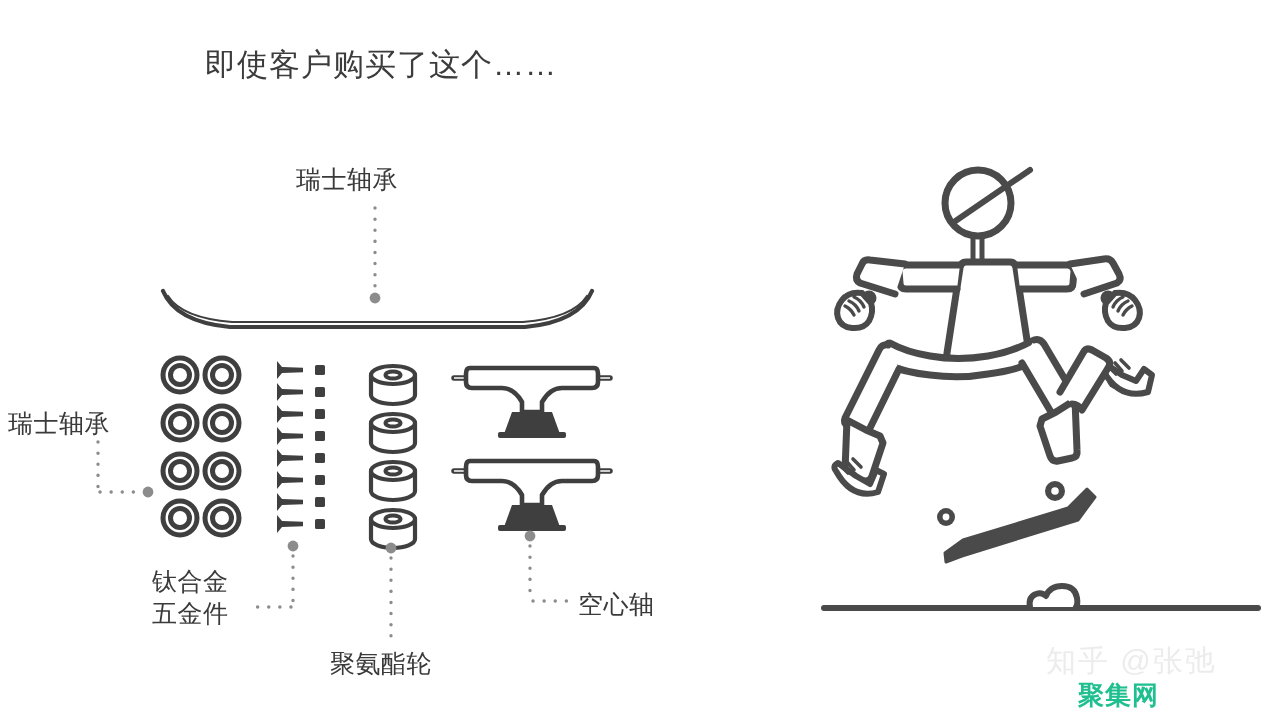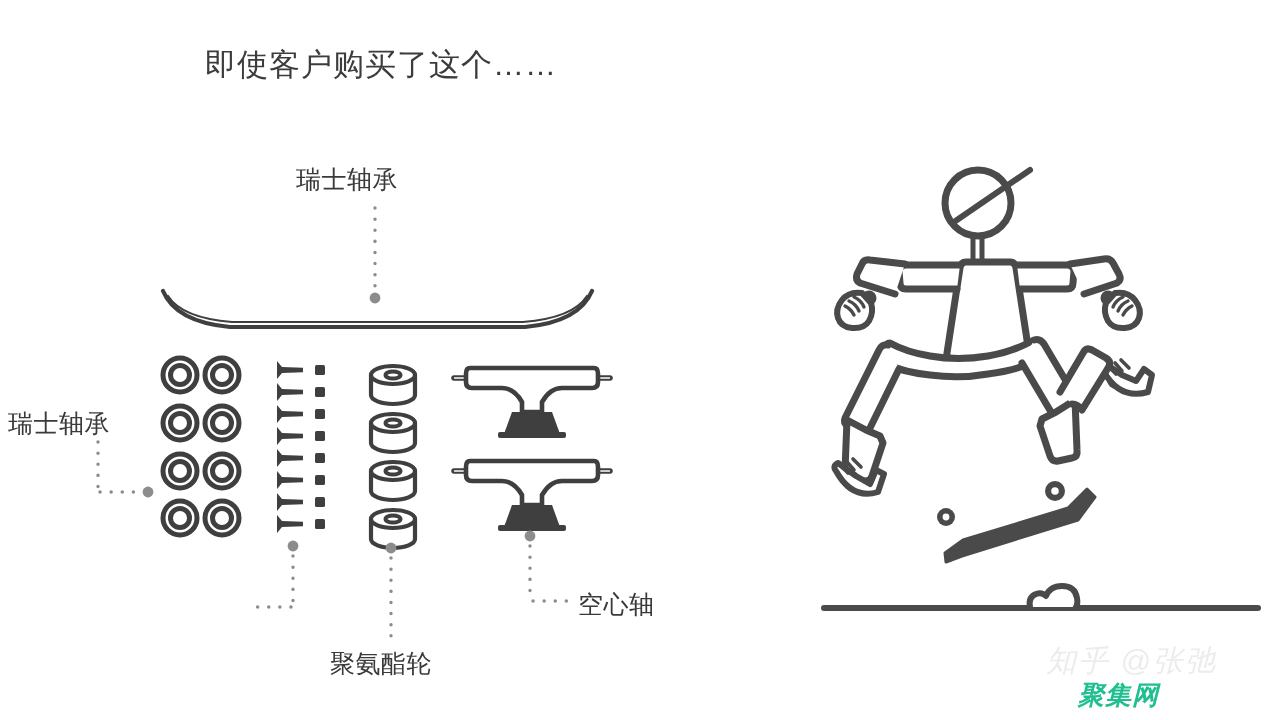--- a/index.html
+++ b/index.html
@@ -48,21 +48,20 @@
   #label-deck      { left: 296px; top: 163px; }
   #label-bearings  { left: 8px;   top: 407px; }
   #label-hardware  { left: 152px; top: 565px; text-align: left; }
   #label-wheels    { left: 330px; top: 648px; font-family: Liberation Serif, serif; }
   #label-axles     { left: 578px; top: 588px; }
 
   .watermark {
     position: absolute;
     white-space: nowrap;
     pointer-events: none;
-    font-style: italic;
   }
   #wm-zhihu {
     left: 1046px;
     top: 641px;
     font-size: 30px;
     color: #ececec;
     letter-spacing: 2px;
   }
   #wm-site {
     left: 1078px;
@@ -78,20 +77,24 @@
 
 <div id="stage">
 
   <div class="title" id="title-left">即使客户购买了这个……</div>
 
 
   <div class="part-label" id="label-deck">瑞士轴承</div>
 
   <div class="part-label" id="label-bearings">瑞士轴承</div>
 
+  <div class="part-label" id="label-hardware">
+    <div>钛合金</div>
+    <div>五金件</div>
+  </div>
 
   <div class="part-label" id="label-wheels">聚氨酯轮</div>
 
   <div class="part-label" id="label-axles">空心轴</div>
 
   <svg id="artboard" viewBox="0 0 1280 720">
 
     <defs>
       <g id="bearing-glyph">
         <circle cx="0" cy="0" r="17" fill="none" stroke="#3f3f3f" stroke-width="5"></circle>

